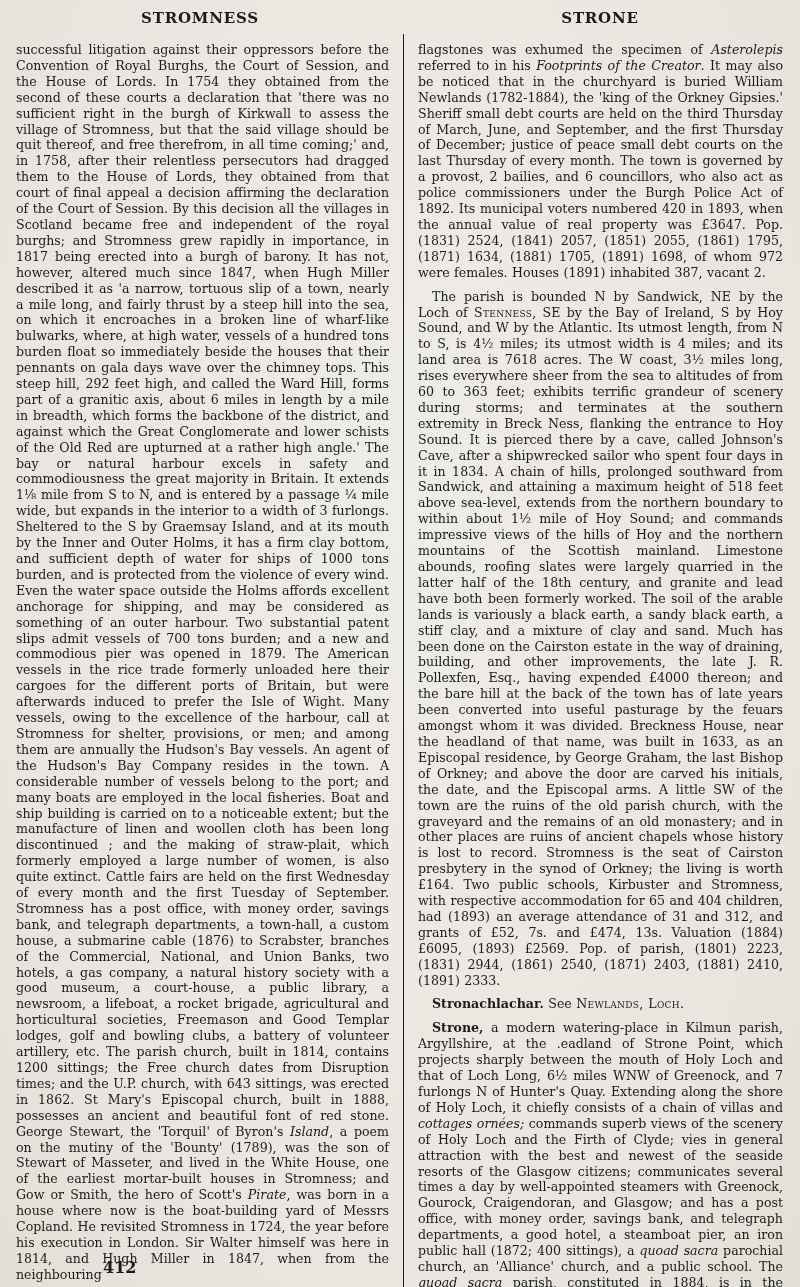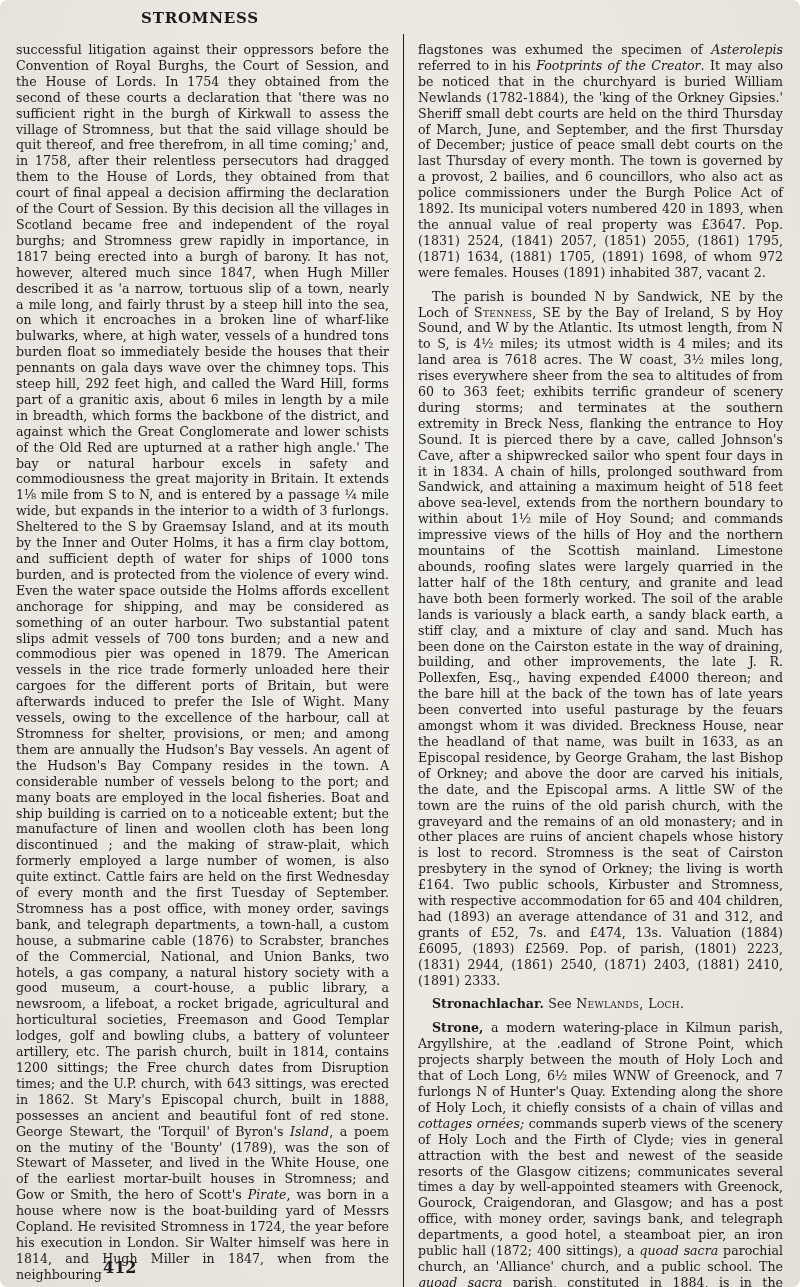--- a/index.html
+++ b/index.html
@@ -4,21 +4,20 @@
 <style>
   html, body { margin: 0; padding: 0; }
   .page {
     position: relative;
     width: 800px;
     height: 1287px;
     background: radial-gradient(ellipse at 50% 40%, #efede7 0%, #e9e6df 70%, #e2dfd7 100%);
     color: #1b1b1b;
     font-family: "DejaVu Serif", "Liberation Serif", serif;
     overflow: hidden;
-    border-radius: 8px;
   }
   .running-heads {
     display: flex;
     padding-top: 9px;
   }
   .running-head {
     width: 50%;
     text-align: center;
     font-weight: bold;
     font-size: 15px;
@@ -50,20 +49,21 @@
     font-weight: bold;
     font-size: 16px;
   }
 </style>
 </head>
 <body>
 
 <div class="page">
   <div class="running-heads">
     <div class="running-head">STROMNESS</div>
+    <div class="running-head">STRONE</div>
   </div>
   <div class="columns">
     <div class="column col-left">
         <p><span>successful litigation against their oppressors before the Convention of Royal Burghs, the Court of Session, and the House of Lords.  In 1754 they obtained from the second of these courts a declaration that 'there was no sufficient right in the burgh of Kirkwall to assess the village of Stromness, but that the said village should be quit thereof, and free therefrom, in all time coming;' and, in 1758, after their relentless persecutors had dragged them to the House of Lords, they obtained from that court of final appeal a decision affirming the declaration of the Court of Session.  By this decision all the villages in Scotland became free and independent of the royal burghs; and Stromness grew rapidly in importance, in 1817 being erected into a burgh of barony.  It has not, however, altered much since 1847, when Hugh Miller described it as 'a narrow, tortuous slip of a town, nearly a mile long, and fairly thrust by a steep hill into the sea, on which it encroaches in a broken line of wharf-like bulwarks, where, at high water, vessels of a hundred tons burden float so immediately beside the houses that their pennants on gala days wave over the chimney tops.  This steep hill, 292 feet high, and called the Ward Hill, forms part of a granitic axis, about 6 miles in length by a mile in breadth, which forms the backbone of the district, and against which the Great Conglomerate and lower schists of the Old Red are upturned at a rather high angle.'  The bay or natural harbour excels in safety and commodiousness the great majority in Britain.  It extends 1⅛ mile from S to N, and is entered by a passage ¼ mile wide, but expands in the interior to a width of 3 furlongs.  Sheltered to the S by Graemsay Island, and at its mouth by the Inner and Outer Holms, it has a firm clay bottom, and sufficient depth of water for ships of 1000 tons burden, and is protected from the violence of every wind.  Even the water space outside the Holms affords excellent anchorage for shipping, and may be considered as something of an outer harbour.  Two substantial patent slips admit vessels of 700 tons burden; and a new and commodious pier was opened in 1879.  The American vessels in the rice trade formerly unloaded here their cargoes for the different ports of Britain, but were afterwards induced to prefer the Isle of Wight.  Many vessels, owing to the excellence of the harbour, call at Stromness for shelter, provisions, or men; and among them are annually the Hudson's Bay vessels.  An agent of the Hudson's Bay Company resides in the town.  A considerable number of vessels belong to the port; and many boats are employed in the local fisheries.  Boat and ship building is carried on to a noticeable extent; but the manufacture of linen and woollen cloth has been long discontinued ; and the making of straw-plait, which formerly employed a large number of women, is also quite extinct.  Cattle fairs are held on the first Wednesday of every month and the first Tuesday of September.  Stromness has a post office, with money order, savings bank, and telegraph departments, a town-hall, a custom house, a submarine cable (1876) to Scrabster, branches of the Commercial, National, and Union Banks, two hotels, a gas company, a natural history society with a good museum, a court-house, a public library, a newsroom, a lifeboat, a rocket brigade, agricultural and horticultural societies, Freemason and Good Templar lodges, golf and bowling clubs, a battery of volunteer artillery, etc.  The parish church, built in 1814, contains 1200 sittings; the Free church dates from Disruption times; and the U.P. church, with 643 sittings, was erected in 1862.  St Mary's Episcopal church, built in 1888, possesses an ancient and beautiful font of red stone.  George Stewart, the 'Torquil' of Byron's </span><span class="italic">Island</span><span>, a poem on the mutiny of the 'Bounty' (1789), was the son of Stewart of Masseter, and lived in the White House, one of the earliest mortar-built houses in Stromness; and Gow or Smith, the hero of Scott's </span><span class="italic">Pirate</span><span>, was born in a house where now is the boat-building yard of Messrs Copland.  He revisited Stromness in 1724, the year before his execution in London.  Sir Walter himself was here in 1814, and Hugh Miller in 1847, when from the neighbouring</span></p>
       </div>
     <div class="col-divider"></div>
     <div class="column col-right">
         <p><span>flagstones was exhumed the specimen of </span><span class="italic">Asterolepis</span><span> referred to in his </span><span class="italic">Footprints of the Creator</span><span>.  It may also be noticed that in the churchyard is buried William Newlands (1782-1884), the 'king of the Orkney Gipsies.' Sheriff small debt courts are held on the third Thursday of March, June, and September, and the first Thursday of December; justice of peace small debt courts on the last Thursday of every month.  The town is governed by a provost, 2 bailies, and 6 councillors, who also act as police commissioners under the Burgh Police Act of 1892.  Its municipal voters numbered 420 in 1893, when the annual value of real property was £3647.  Pop. (1831) 2524, (1841) 2057, (1851) 2055, (1861) 1795, (1871) 1634, (1881) 1705, (1891) 1698, of whom 972 were females.  Houses (1891) inhabited 387, vacant 2.</span></p>
         <p class="indent"><span>The parish is bounded N by Sandwick, NE by the Loch of </span><span class="smallcaps">Stenness</span><span>, SE by the Bay of Ireland, S by Hoy Sound, and W by the Atlantic.  Its utmost length, from N to S, is 4½ miles; its utmost width is 4 miles; and its land area is 7618 acres.  The W coast, 3½ miles long, rises everywhere sheer from the sea to altitudes of from 60 to 363 feet; exhibits terrific grandeur of scenery during storms; and terminates at the southern extremity in Breck Ness, flanking the entrance to Hoy Sound.  It is pierced there by a cave, called Johnson's Cave, after a shipwrecked sailor who spent four days in it in 1834.  A chain of hills, prolonged southward from Sandwick, and attaining a maximum height of 518 feet above sea-level, extends from the northern boundary to within about 1½ mile of Hoy Sound; and commands impressive views of the hills of Hoy and the northern mountains of the Scottish mainland.  Limestone abounds, roofing slates were largely quarried in the latter half of the 18th century, and granite and lead have both been formerly worked.  The soil of the arable lands is variously a black earth, a sandy black earth, a stiff clay, and a mixture of clay and sand.  Much has been done on the Cairston estate in the way of draining, building, and other improvements, the late J. R. Pollexfen, Esq., having expended £4000 thereon; and the bare hill at the back of the town has of late years been converted into useful pasturage by the feuars amongst whom it was divided.  Breckness House, near the headland of that name, was built in 1633, as an Episcopal residence, by George Graham, the last Bishop of Orkney; and above the door are carved his initials, the date, and the Episcopal arms.  A little SW of the town are the ruins of the old parish church, with the graveyard and the remains of an old monastery; and in other places are ruins of ancient chapels whose history is lost to record.  Stromness is the seat of Cairston presbytery in the synod of Orkney; the living is worth £164.  Two public schools, Kirbuster and Stromness, with respective accommodation for 65 and 404 children, had (1893) an average attendance of 31 and 312, and grants of £52, 7s. and £474, 13s.  Valuation (1884) £6095, (1893) £2569.  Pop. of parish, (1801) 2223, (1831) 2944, (1861) 2540, (1871) 2403, (1881) 2410, (1891) 2333.</span></p>
         <p class="indent"><span class="bold">Stronachlachar.</span><span>  See </span><span class="smallcaps">Newlands, Loch</span><span>.</span></p>

